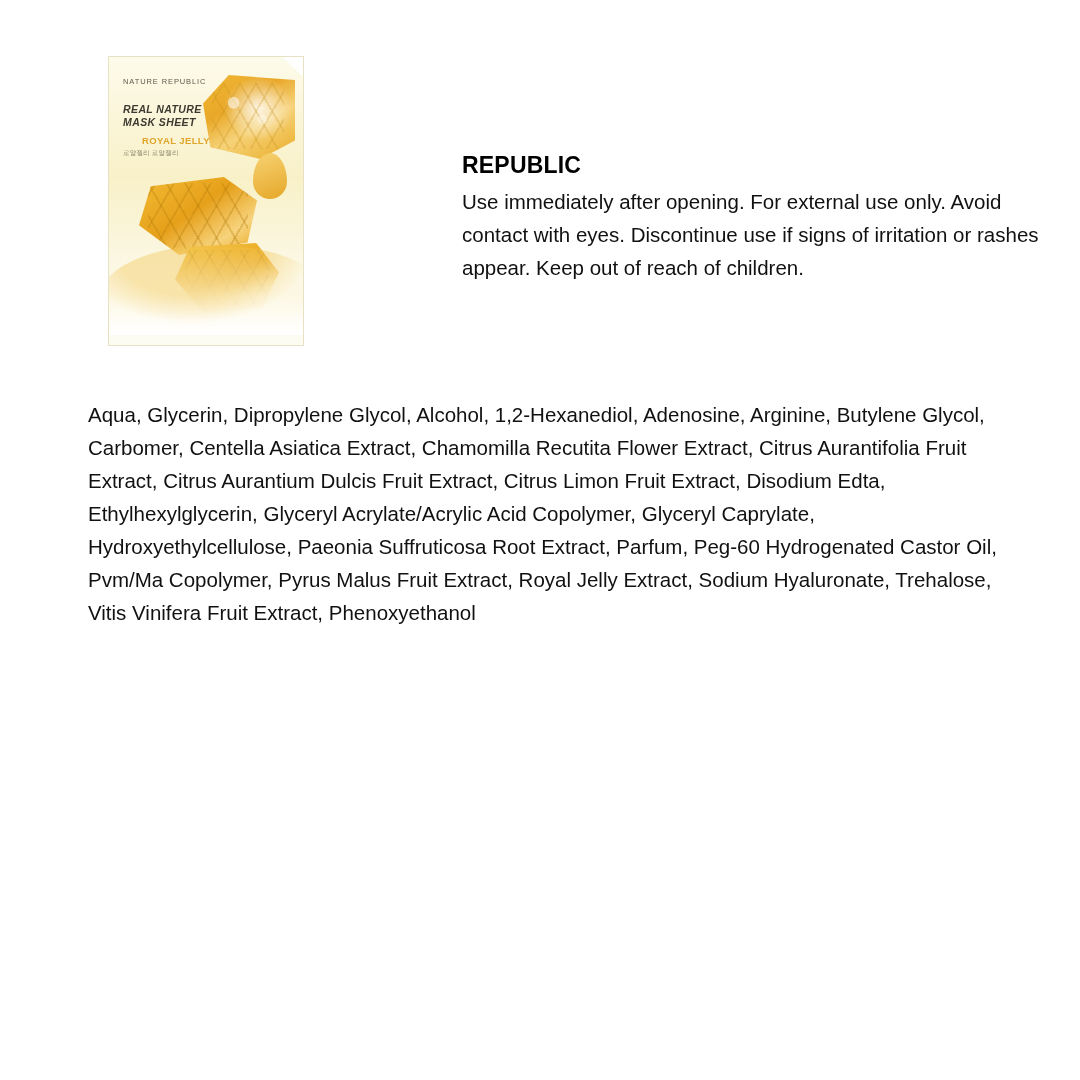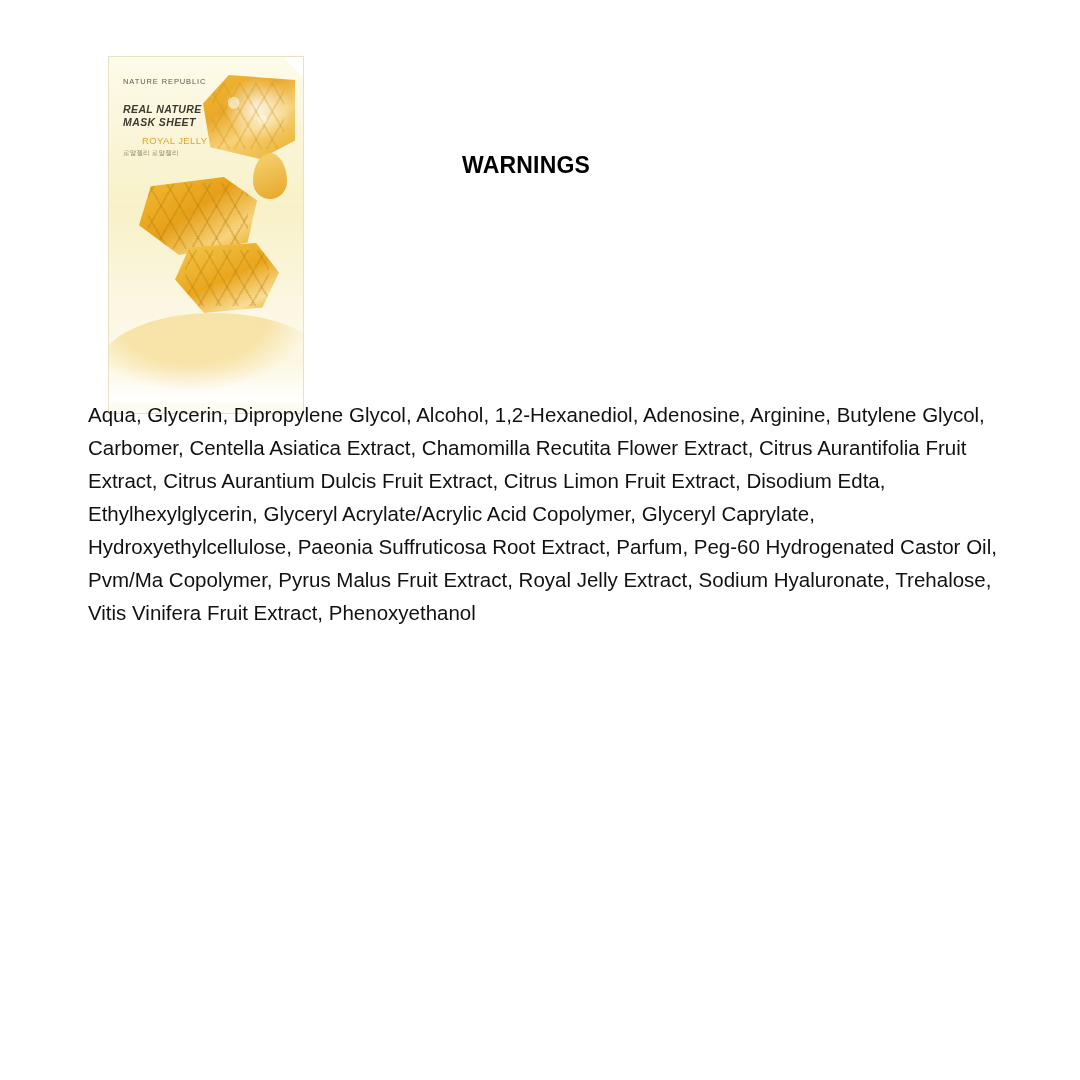--- a/index.html
+++ b/index.html
@@ -20,21 +20,21 @@
     width: 1080px;
     height: 1080px;
   }
 
   
   .product-figure {
     position: absolute;
     left: 108px;
     top: 56px;
     width: 196px;
-    height: 358px;
+    height: 290px;
   }
   .sachet {
     position: absolute;
     inset: 0;
     background:
       linear-gradient(180deg, #fdfbea 0%, #fbf6dc 18%, #f8f1c8 42%, #fbf7e2 70%, #fdfcf2 100%);
     border: 1px solid #e7e2c4;
     overflow: hidden;
   }
   .sachet .notch {
@@ -66,21 +66,21 @@
     color: #3c3a30;
     line-height: 13px;
     width: 110px;
     font-style: italic;
   }
   .sachet .variant {
     position: absolute;
     left: 14px;
     top: 78px;
     font-size: 9.5px;
-    font-weight: normal;
+    font-weight: bold;
     letter-spacing: 0.4px;
     color: #e0a52a;
     padding-left: 19px;
   }
   .sachet .korean {
     position: absolute;
     left: 14px;
     top: 92px;
     font-size: 6.5px;
     color: #8a8469;
@@ -211,20 +211,21 @@
       <div class="notch"></div>
       <div class="brand">NATURE REPUBLIC</div>
       <div class="title1" style="white-space: pre-line;">REAL NATURE
 MASK SHEET</div>
       <div class="variant">ROYAL JELLY</div>
       <div class="korean">로얄젤리 로얄젤리</div>
     </div>
   </div>
 
   <div class="warnings-block">
-    <h2 class="section-heading">WARNINGS</h2>
+    <h2 class="section-heading">REPUBLIC</h2>
+    <p class="section-body">Use immediately after opening. For external use only. Avoid contact with eyes. Discontinue use if signs of irritation or rashes appear. Keep out of reach of children.</p>
   </div>
 
   <div class="ingredients-block">
     <p class="section-body">Aqua, Glycerin, Dipropylene Glycol, Alcohol, 1,2-Hexanediol, Adenosine, Arginine, Butylene Glycol, Carbomer, Centella Asiatica Extract, Chamomilla Recutita Flower Extract, Citrus Aurantifolia Fruit Extract, Citrus Aurantium Dulcis Fruit Extract, Citrus Limon Fruit Extract, Disodium Edta, Ethylhexylglycerin, Glyceryl Acrylate/Acrylic Acid Copolymer, Glyceryl Caprylate, Hydroxyethylcellulose, Paeonia Suffruticosa Root Extract, Parfum, Peg-60 Hydrogenated Castor Oil, Pvm/Ma Copolymer, Pyrus Malus Fruit Extract, Royal Jelly Extract, Sodium Hyaluronate, Trehalose, Vitis Vinifera Fruit Extract, Phenoxyethanol</p>
   </div>
 
 </div>
 
 </body></html>

